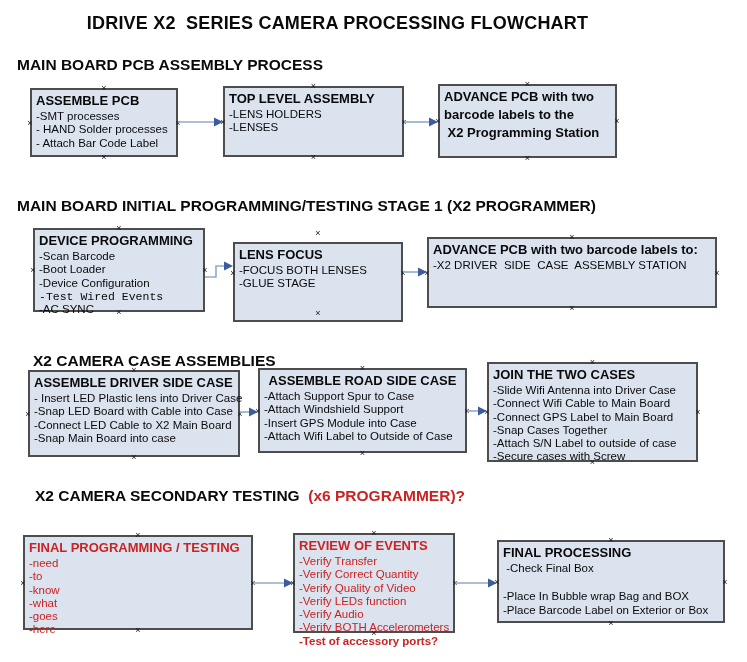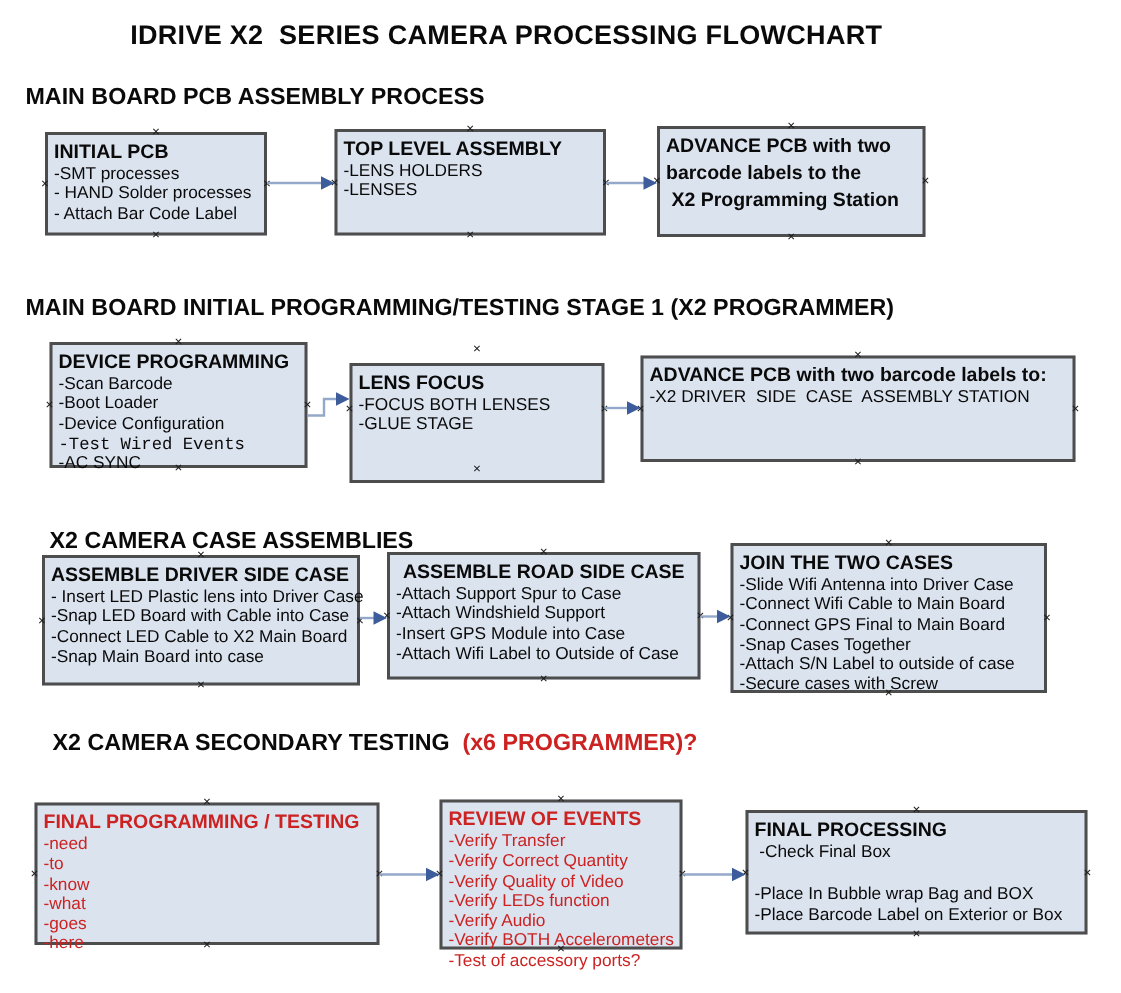--- a/index.html
+++ b/index.html
@@ -68,21 +68,21 @@
     pointer-events: none;
   }
 </style>
 </head>
 <body>
 
 <div id="canvas">
   <div class="page-title">IDRIVE X2  SERIES CAMERA PROCESSING FLOWCHART</div>
 <div class="section-heading" style="left: 17px; top: 56px;"><span style="color: rgb(10, 10, 10);">MAIN BOARD PCB ASSEMBLY PROCESS</span></div>
     <div class="flow-box" style="left: 30px; top: 88px; width: 148px; height: 69px; background: rgb(219, 227, 239); border-color: rgb(77, 77, 77);">
-      <div class="box-title" style="color: rgb(10, 10, 10);">INITIAL PCB</div>
+      <div class="box-title" style="color: rgb(10, 10, 10);">ASSEMBLE PCB</div>
       <div class="box-item" style="color: rgb(10, 10, 10);">-SMT processes</div>
       <div class="box-item" style="color: rgb(10, 10, 10);">- HAND Solder processes</div>
       <div class="box-item" style="color: rgb(10, 10, 10);">- Attach Bar Code Label</div>
     </div>
     <span class="anchor-mark" style="left: 104px; top: 88px; color: rgb(26, 26, 26);">×</span>
     <span class="anchor-mark" style="left: 104px; top: 157px; color: rgb(26, 26, 26);">×</span>
     <span class="anchor-mark" style="left: 30px; top: 122.5px; color: rgb(26, 26, 26);">×</span>
     <span class="anchor-mark" style="left: 178px; top: 122.5px; color: rgb(26, 26, 26);">×</span>
     <div class="flow-box" style="left: 223px; top: 86px; width: 181px; height: 71px; background: rgb(219, 227, 239); border-color: rgb(77, 77, 77);">
       <div class="box-title" style="color: rgb(10, 10, 10);">TOP LEVEL ASSEMBLY</div>
@@ -152,21 +152,21 @@
       <div class="box-item" style="color: rgb(10, 10, 10);">-Attach Wifi Label to Outside of Case</div>
     </div>
     <span class="anchor-mark" style="left: 362.5px; top: 368px; color: rgb(26, 26, 26);">×</span>
     <span class="anchor-mark" style="left: 362.5px; top: 453px; color: rgb(26, 26, 26);">×</span>
     <span class="anchor-mark" style="left: 258px; top: 410.5px; color: rgb(26, 26, 26);">×</span>
     <span class="anchor-mark" style="left: 467px; top: 410.5px; color: rgb(26, 26, 26);">×</span>
     <div class="flow-box" style="left: 487px; top: 362px; width: 211px; height: 100px; background: rgb(219, 227, 239); border-color: rgb(77, 77, 77);">
       <div class="box-title" style="color: rgb(10, 10, 10);">JOIN THE TWO CASES</div>
       <div class="box-item" style="color: rgb(10, 10, 10);">-Slide Wifi Antenna into Driver Case</div>
       <div class="box-item" style="color: rgb(10, 10, 10);">-Connect Wifi Cable to Main Board</div>
-      <div class="box-item" style="color: rgb(10, 10, 10);">-Connect GPS Final to Main Board</div>
+      <div class="box-item" style="color: rgb(10, 10, 10);">-Connect GPS Label to Main Board</div>
       <div class="box-item" style="color: rgb(10, 10, 10);">-Snap Cases Together</div>
       <div class="box-item" style="color: rgb(10, 10, 10);">-Attach S/N Label to outside of case</div>
       <div class="box-item" style="color: rgb(10, 10, 10);">-Secure cases with Screw</div>
     </div>
     <span class="anchor-mark" style="left: 592.5px; top: 362px; color: rgb(26, 26, 26);">×</span>
     <span class="anchor-mark" style="left: 592.5px; top: 462px; color: rgb(26, 26, 26);">×</span>
     <span class="anchor-mark" style="left: 487px; top: 412px; color: rgb(26, 26, 26);">×</span>
     <span class="anchor-mark" style="left: 698px; top: 412px; color: rgb(26, 26, 26);">×</span>
     <div class="section-heading" style="left: 35px; top: 487px;"><span style="color: rgb(10, 10, 10);">X2 CAMERA SECONDARY TESTING  </span><span style="color: rgb(204, 34, 34);">(x6 PROGRAMMER)?</span></div>
     <div class="flow-box" style="left: 23px; top: 535px; width: 230px; height: 95px; background: rgb(219, 227, 239); border-color: rgb(77, 77, 77);">
@@ -183,21 +183,21 @@
     <span class="anchor-mark" style="left: 23px; top: 582.5px; color: rgb(26, 26, 26);">×</span>
     <span class="anchor-mark" style="left: 253px; top: 582.5px; color: rgb(26, 26, 26);">×</span>
     <div class="flow-box" style="left: 293px; top: 533px; width: 162px; height: 100px; background: rgb(219, 227, 239); border-color: rgb(77, 77, 77);">
       <div class="box-title" style="color: rgb(204, 34, 34);">REVIEW OF EVENTS</div>
       <div class="box-item" style="color: rgb(204, 34, 34);">-Verify Transfer</div>
       <div class="box-item" style="color: rgb(204, 34, 34);">-Verify Correct Quantity</div>
       <div class="box-item" style="color: rgb(204, 34, 34);">-Verify Quality of Video</div>
       <div class="box-item" style="color: rgb(204, 34, 34);">-Verify LEDs function</div>
       <div class="box-item" style="color: rgb(204, 34, 34);">-Verify Audio</div>
       <div class="box-item" style="color: rgb(204, 34, 34);">-Verify BOTH Accelerometers</div>
-      <div class="box-item" style="color: rgb(204, 34, 34);">-Test of accessory ports?</div>
+      <div class="box-item" style="color: rgb(204, 34, 34); font-weight: bold;">-Test of accessory ports?</div>
     </div>
     <span class="anchor-mark" style="left: 374px; top: 533px; color: rgb(26, 26, 26);">×</span>
     <span class="anchor-mark" style="left: 374px; top: 633px; color: rgb(26, 26, 26);">×</span>
     <span class="anchor-mark" style="left: 293px; top: 583px; color: rgb(26, 26, 26);">×</span>
     <span class="anchor-mark" style="left: 455px; top: 583px; color: rgb(26, 26, 26);">×</span>
     <div class="flow-box" style="left: 497px; top: 540px; width: 228px; height: 83px; background: rgb(219, 227, 239); border-color: rgb(77, 77, 77);">
       <div class="box-title" style="color: rgb(10, 10, 10);">FINAL PROCESSING</div>
       <div class="box-item" style="color: rgb(10, 10, 10);"> -Check Final Box</div>
       <div class="box-item" style="color: rgb(10, 10, 10); margin-top: 15px;">-Place In Bubble wrap Bag and BOX</div>
       <div class="box-item" style="color: rgb(10, 10, 10);">-Place Barcode Label on Exterior or Box</div>

